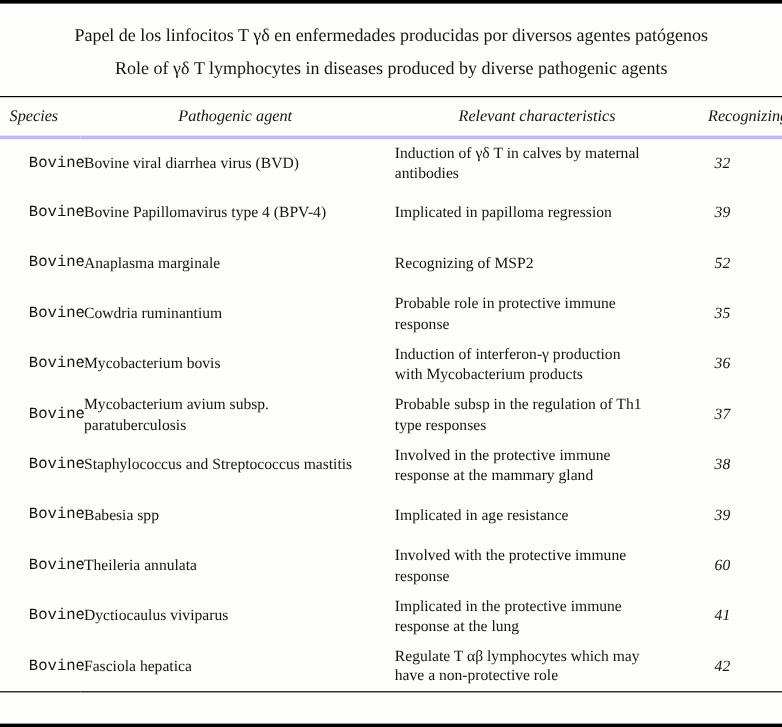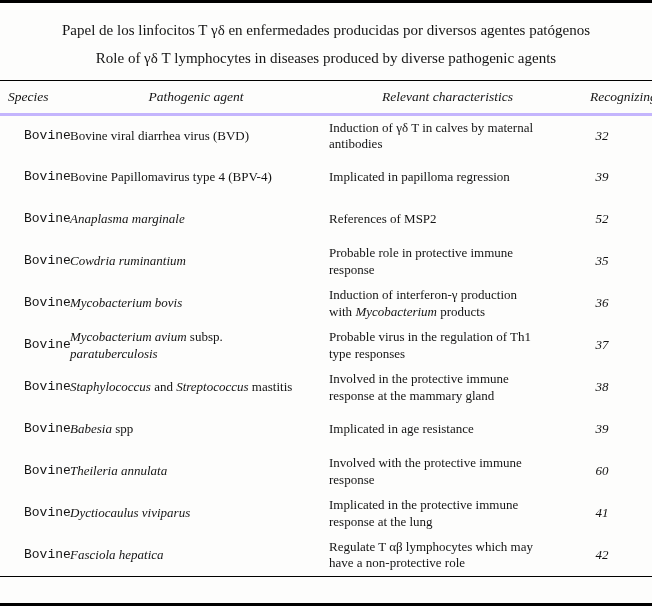--- a/index.html
+++ b/index.html
@@ -54,21 +54,21 @@
     padding: 4px;
     height: 42px;
     line-height: 1.25;
     white-space: pre-line;
   }
   td.col-species { padding-left: 24px; font-family: Liberation Mono, monospace; }
   td.col-agent   { padding-left: 3px; }
   td.col-chars   { padding-right: 35px; }
   td.col-ref     { text-align: center; padding-right: 22px; font-style: italic; }
   tbody tr:last-child td { border-bottom: 1px solid #000; }
-  .it { font-style: italic; }
+  .it { }
 </style>
 </head>
 <body>
 
 <div class="page">
   <div class="caption">
     <div class="caption-title">Papel de los linfocitos T γδ en enfermedades producidas por diversos agentes patógenos</div>
     <div class="caption-title">Role of γδ T lymphocytes in diseases produced by diverse pathogenic agents</div>
   </div>
   <table>
@@ -89,40 +89,40 @@
         </tr>
         <tr>
           <td class="col-species">Bovine</td>
           <td class="col-agent"><span>Bovine Papillomavirus type 4 (BPV-4)</span></td>
           <td class="col-chars"><span>Implicated in papilloma regression</span></td>
           <td class="col-ref">39</td>
         </tr>
         <tr>
           <td class="col-species">Bovine</td>
           <td class="col-agent"><span class="it">Anaplasma marginale</span></td>
-          <td class="col-chars"><span>References of MSP2</span></td>
+          <td class="col-chars"><span>Recognizing of MSP2</span></td>
           <td class="col-ref">52</td>
         </tr>
         <tr>
           <td class="col-species">Bovine</td>
           <td class="col-agent"><span class="it">Cowdria ruminantium</span></td>
           <td class="col-chars"><span>Probable role in protective immune response</span></td>
           <td class="col-ref">35</td>
         </tr>
         <tr>
           <td class="col-species">Bovine</td>
           <td class="col-agent"><span class="it">Mycobacterium bovis</span></td>
           <td class="col-chars"><span>Induction of interferon-γ production with </span><span class="it">Mycobacterium</span><span> products</span></td>
           <td class="col-ref">36</td>
         </tr>
         <tr>
           <td class="col-species">Bovine</td>
           <td class="col-agent"><span class="it">Mycobacterium avium</span><span> subsp.
 </span><span class="it">paratuberculosis</span></td>
-          <td class="col-chars"><span>Probable virus in the regulation of Th1 type responses</span></td>
+          <td class="col-chars"><span>Probable subsp in the regulation of Th1 type responses</span></td>
           <td class="col-ref">37</td>
         </tr>
         <tr>
           <td class="col-species">Bovine</td>
           <td class="col-agent"><span class="it">Staphylococcus</span><span> and </span><span class="it">Streptococcus</span><span> mastitis</span></td>
           <td class="col-chars"><span>Involved in the protective immune response at the mammary gland</span></td>
           <td class="col-ref">38</td>
         </tr>
         <tr>
           <td class="col-species">Bovine</td>

